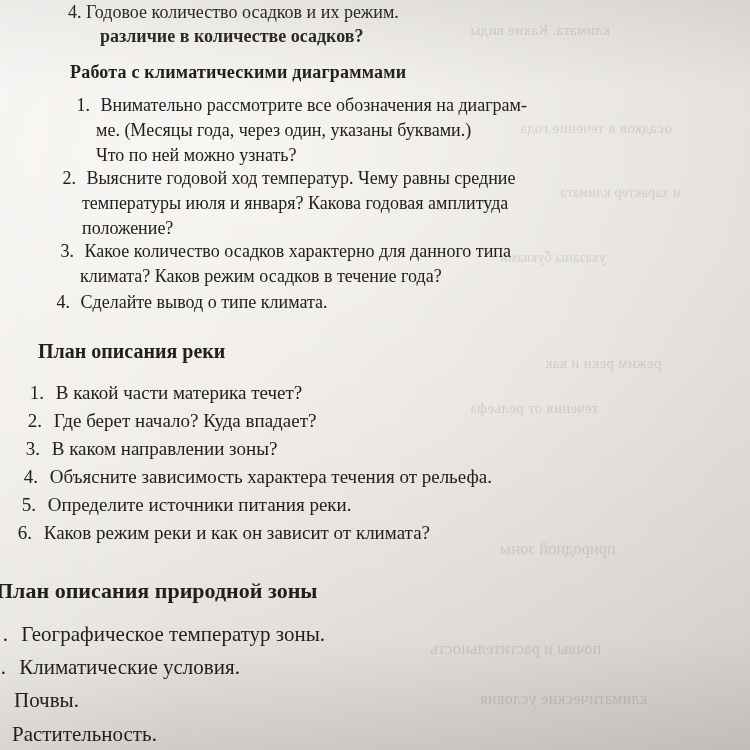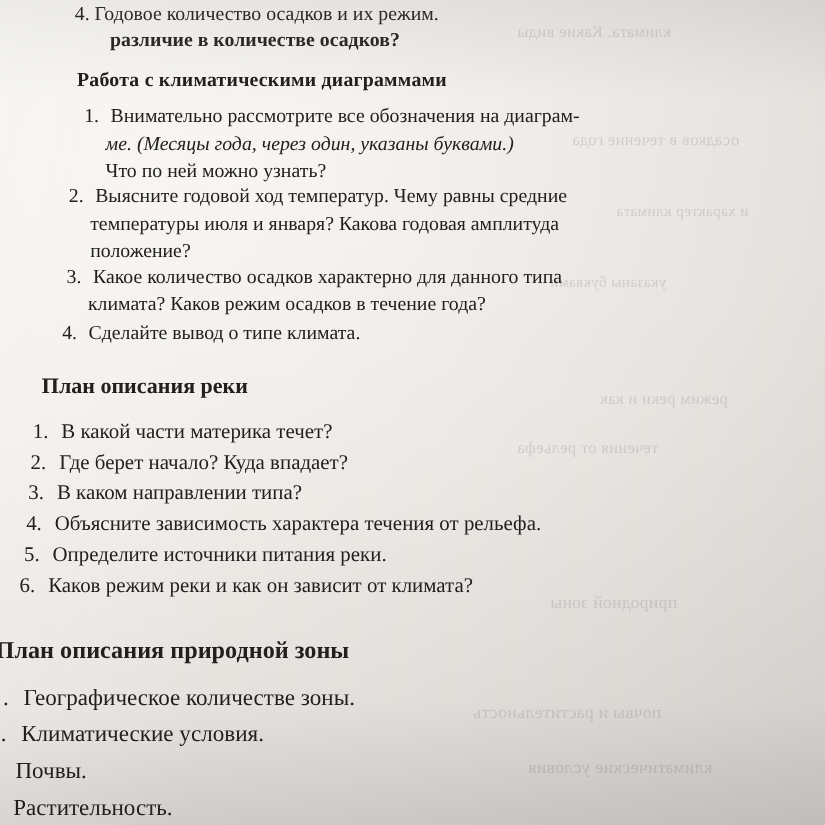--- a/index.html
+++ b/index.html
@@ -56,21 +56,20 @@
   }
 
   .cut {           
     color: #2b2927;
   }
 
   .h {
     font-weight: bold;
   }
   .it {
-    font-style: italic;
   }
 
   .num {
     display: inline-block;
     text-align: right;
   }
 </style>
 </head>
 <body>
 
@@ -123,40 +122,40 @@
     <div class="line" style="top:382px; left:22px; font-size:19px;">
       <span class="num" style="width:22px;">1.</span>
       <span style="margin-left:7px;text-align:right;">В какой части материка течет?</span>
     </div>
     <div class="line" style="top:410px; left:20px; font-size:19px;">
       <span class="num" style="width:22px;">2.</span>
       <span style="margin-left:7px;">Где берет начало? Куда впадает?</span>
     </div>
     <div class="line" style="top:438px; left:18px; font-size:19px;">
       <span class="num" style="width:22px;">3.</span>
-      <span style="margin-left:7px;">В каком направлении типа?</span>
+      <span style="margin-left:7px;">В каком направлении зоны?</span>
     </div>
     <div class="line" style="top:466px; left:16px; font-size:19px;">
       <span class="num" style="width:22px;">4.</span>
       <span style="margin-left:7px;">Объясните зависимость характера течения от рельефа.</span>
     </div>
     <div class="line" style="top:494px; left:14px; font-size:19px;">
       <span class="num" style="width:22px;">5.</span>
       <span style="margin-left:7px;">Определите источники питания реки.</span>
     </div>
     <div class="line" style="top:522px; left:10px; font-size:19px;">
       <span class="num" style="width:22px;">6.</span>
       <span style="margin-left:7px;">Каков режим реки и как он зависит от климата?</span>
     </div>
 
     <div class="line h" style="top:578px; left:-4px; font-size:22px;">План описания природной зоны</div>
 
     <div class="line" style="top:622px; left:-2px; font-size:21px;">
       <span class="num" style="width:10px;">.</span>
-      <span style="margin-left:8px;">Географическое количестве зоны.</span>
+      <span style="margin-left:8px;">Географическое температур зоны.</span>
     </div>
     <div class="line" style="top:655px; left:-4px; font-size:21px;">
       <span class="num" style="width:10px;">.</span>
       <span style="margin-left:8px;">Климатические условия.</span>
     </div>
     <div class="line" style="top:688px; left:14px; font-size:21px;">Почвы.</div>
     <div class="line" style="top:722px; left:12px; font-size:21px;">Растительность.</div>
 
   </div>
 </div>

